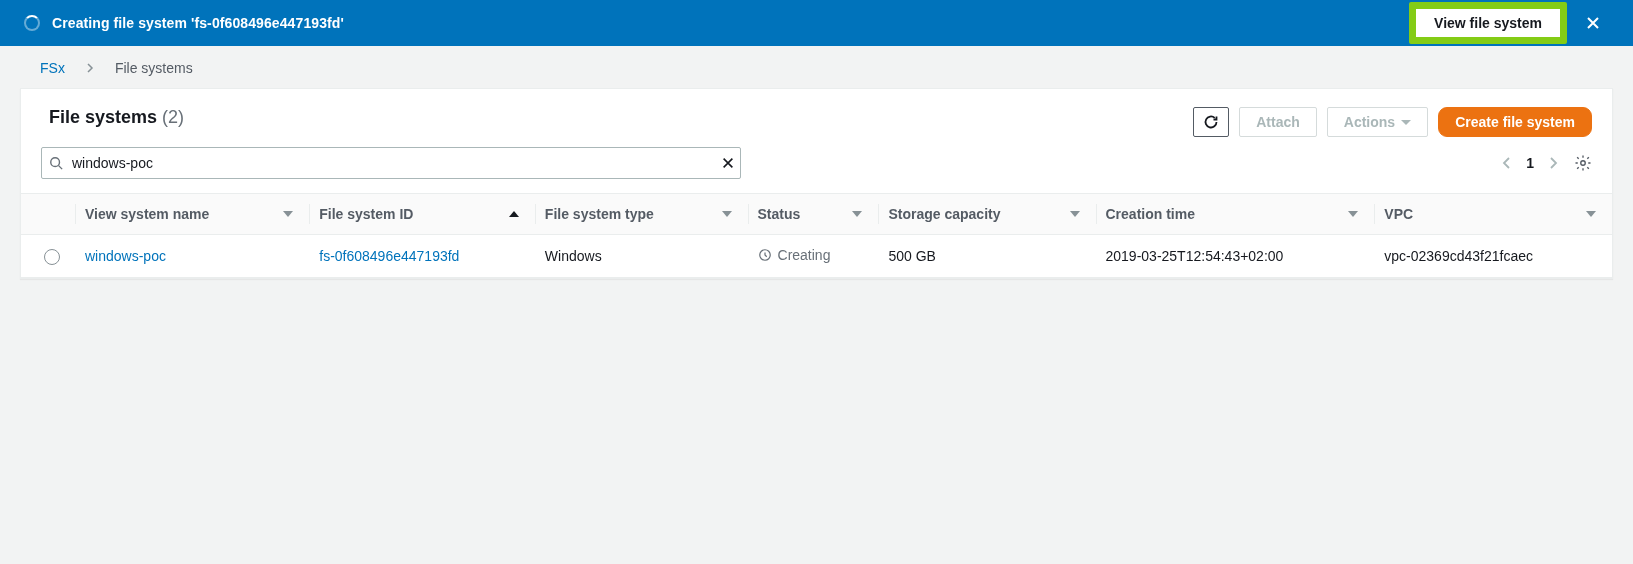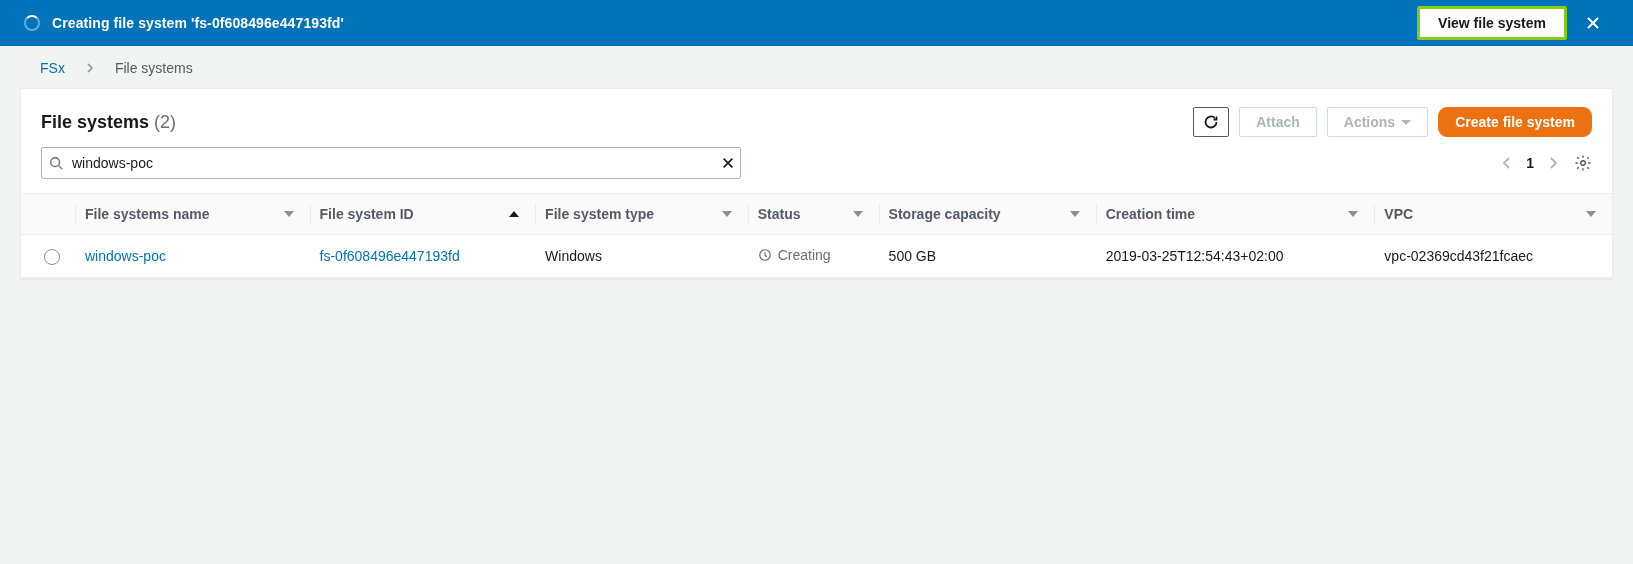--- a/index.html
+++ b/index.html
@@ -26,21 +26,21 @@
     border: 2px solid rgba(255,255,255,.4);
     border-top-color: #fff;
     border-radius: 50%;
     margin-right: 12px;
     flex: 0 0 auto;
   }
   .banner .msg { font-weight: 700; letter-spacing: .1px; flex: 1 1 auto; }
   .banner .view-btn {
     background: #fff;
     color: #16191f;
-    border: 3px solid #84cc16;
+    border: 7px solid #84cc16;
     border-radius: 2px;
     padding: 6px 18px;
     font-weight: 700;
     font-size: 14px;
     cursor: pointer;
   }
   .banner .close-x {
     width: 32px; height: 32px;
     display: inline-flex; align-items:center; justify-content:center;
     margin-left: 10px; cursor: pointer;
@@ -57,22 +57,23 @@
   .crumbs .sep svg { stroke:#879196; }
 
   
   .panel {
     margin: 0 20px;
     background: #fff;
     border: 1px solid #eaeded;
     box-shadow: 0 1px 1px rgba(0,0,0,.05);
   }
   .panel-head {
-    display: flex; align-items: center;
+    display: flex; 
     padding: 18px 20px 10px 20px;
+    margin-left: 8px;
   }
   .panel-title { font-size: 18px; font-weight: 700; flex: 1 1 auto; }
   .panel-title .count { color:#687078; font-weight: 400; }
   .btn {
     border: 1px solid #545b64;
     background: #fff;
     color: #545b64;
     border-radius: 2px;
     padding: 6px 16px;
     font-size: 14px;
@@ -238,21 +239,21 @@
         </svg>
     </span>
   </div>
 
   <table>
     <thead>
       <tr>
         <th class="sel-col"></th>
         <th>
             <div class="th-inner">
-              <span>File systems name</span>
+              <span>View system name</span>
               <span class="sort-tri sort-none"></span>
             </div>
           </th>
         <th>
             <div class="th-inner">
               <span>File system ID</span>
               <span class="sort-tri sort-asc"></span>
             </div>
           </th>
         <th>

